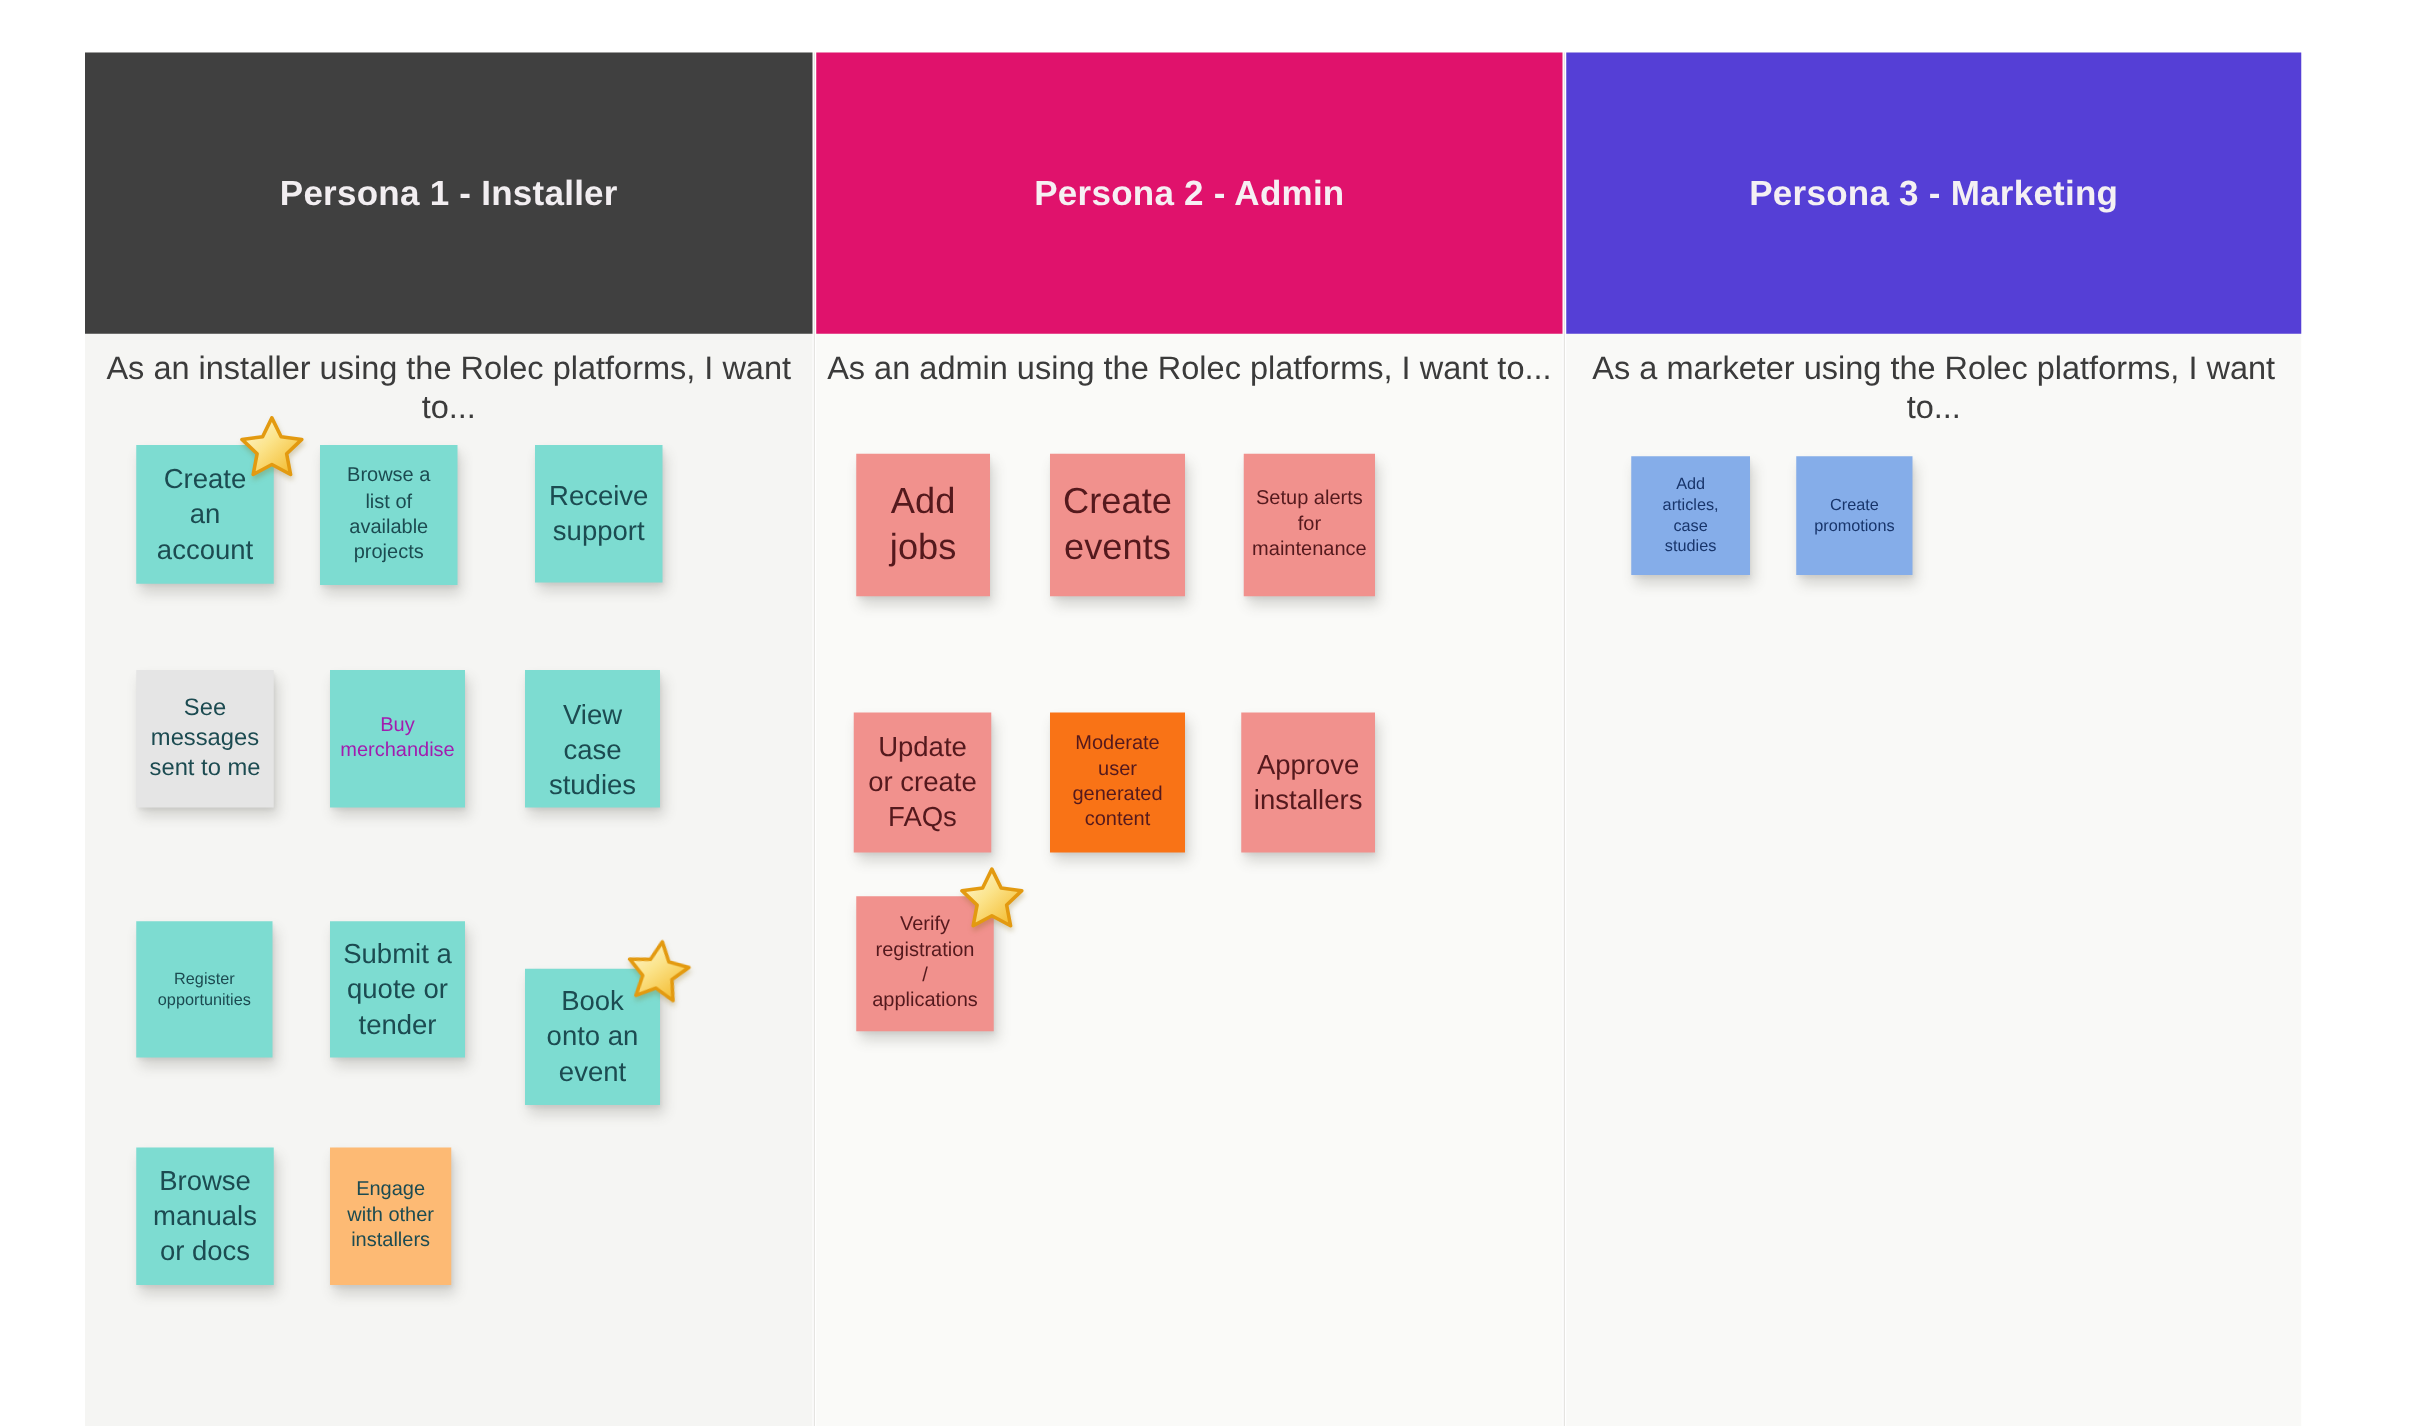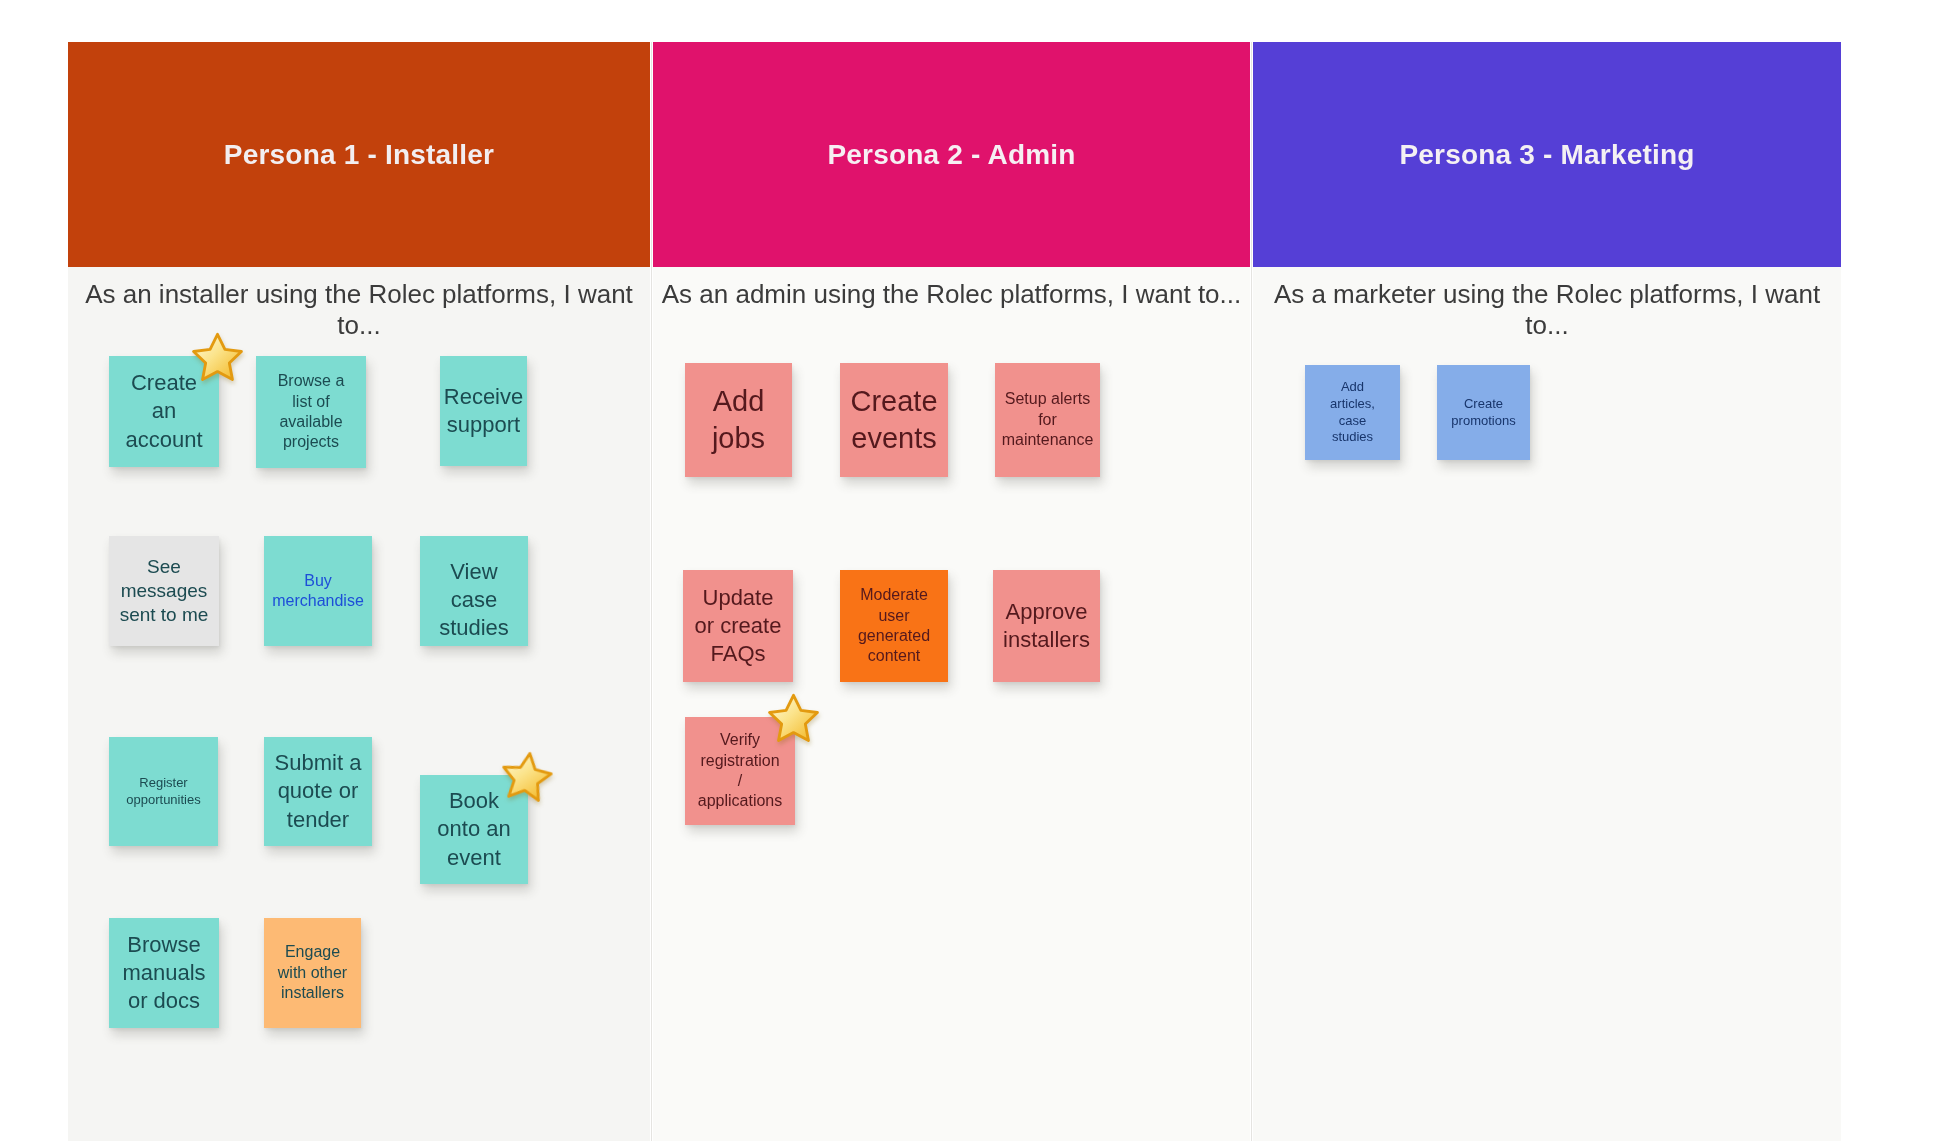--- a/index.html
+++ b/index.html
@@ -81,21 +81,21 @@
     pointer-events: auto;
   }
 </style>
 </head>
 <body>
 
 <div id="board">
     <div class="divider" style="left: 651px; background: rgb(229, 228, 225);"></div>
     <div class="divider" style="left: 1251px; background: rgb(229, 228, 225);"></div>
     <div class="column" style="left: 68px; width: 582px; background: rgb(245, 245, 243);">
-      <div class="col-header" style="background: #c2410c;">
+      <div class="col-header" style="background: #404040;">
         <div class="col-header-label" style="color: rgb(242, 238, 241);">Persona 1 - Installer</div>
       </div>
       <div class="caption">As an installer using the Rolec platforms, I want to...</div>
     </div>
     <div class="note" style="left: 109px; top: 356px; width: 110px; height: 111px; background: rgb(125, 220, 209); color: rgb(28, 75, 81);">
       <span class="note-text size-lg">Create
 an
 account</span>
       <svg class="star" viewBox="0 0 40 40">
         <defs>
@@ -107,30 +107,30 @@
         </defs>
         <path d="M20 3 L25.2 13.6 L36.8 15.1 L28.3 23.2 L30.5 34.8 L20 29.2 L9.5 34.8 L11.7 23.2 L3.2 15.1 L14.8 13.6 Z" fill="url(#starGrad)" stroke="#e39a10" stroke-width="2" stroke-linejoin="round"></path>
       </svg>
     </div>
     <div class="note" style="left: 256px; top: 356px; width: 110px; height: 112px; background: rgb(125, 220, 209); color: rgb(28, 75, 81);">
       <span class="note-text size-md">Browse a
 list of
 available
 projects</span>
     </div>
-    <div class="note" style="left: 428px; top: 356px; width: 87px; height: 110px; background: rgb(125, 220, 209); color: rgb(28, 75, 81); margin-left: 12px;">
+    <div class="note" style="left: 428px; top: 356px; width: 102px; height: 110px; background: rgb(125, 220, 209); color: rgb(28, 75, 81);">
       <span class="note-text size-lg">Receive
 support</span>
     </div>
     <div class="note" style="left: 109px; top: 536px; width: 110px; height: 110px; background: #e5e5e5; color: rgb(28, 75, 81); align-items: center;">
       <span class="note-text size-ml">See
 messages
 sent to me</span>
     </div>
-    <div class="note" style="left: 264px; top: 536px; width: 108px; height: 110px; background: rgb(125, 220, 209); color: #1d4ed8;">
+    <div class="note" style="left: 264px; top: 536px; width: 108px; height: 110px; background: rgb(125, 220, 209); color: #a21caf;">
       <span class="note-text size-md">Buy
 merchandise</span>
     </div>
     <div class="note" style="left: 420px; top: 536px; width: 108px; height: 110px; background: rgb(125, 220, 209); color: rgb(28, 75, 81); align-items: flex-end;">
       <span class="note-text size-lg">View
 case
 studies</span>
     </div>
     <div class="note" style="left: 109px; top: 737px; width: 109px; height: 109px; background: rgb(125, 220, 209); color: rgb(28, 75, 81);">
       <span class="note-text size-sm">Register

